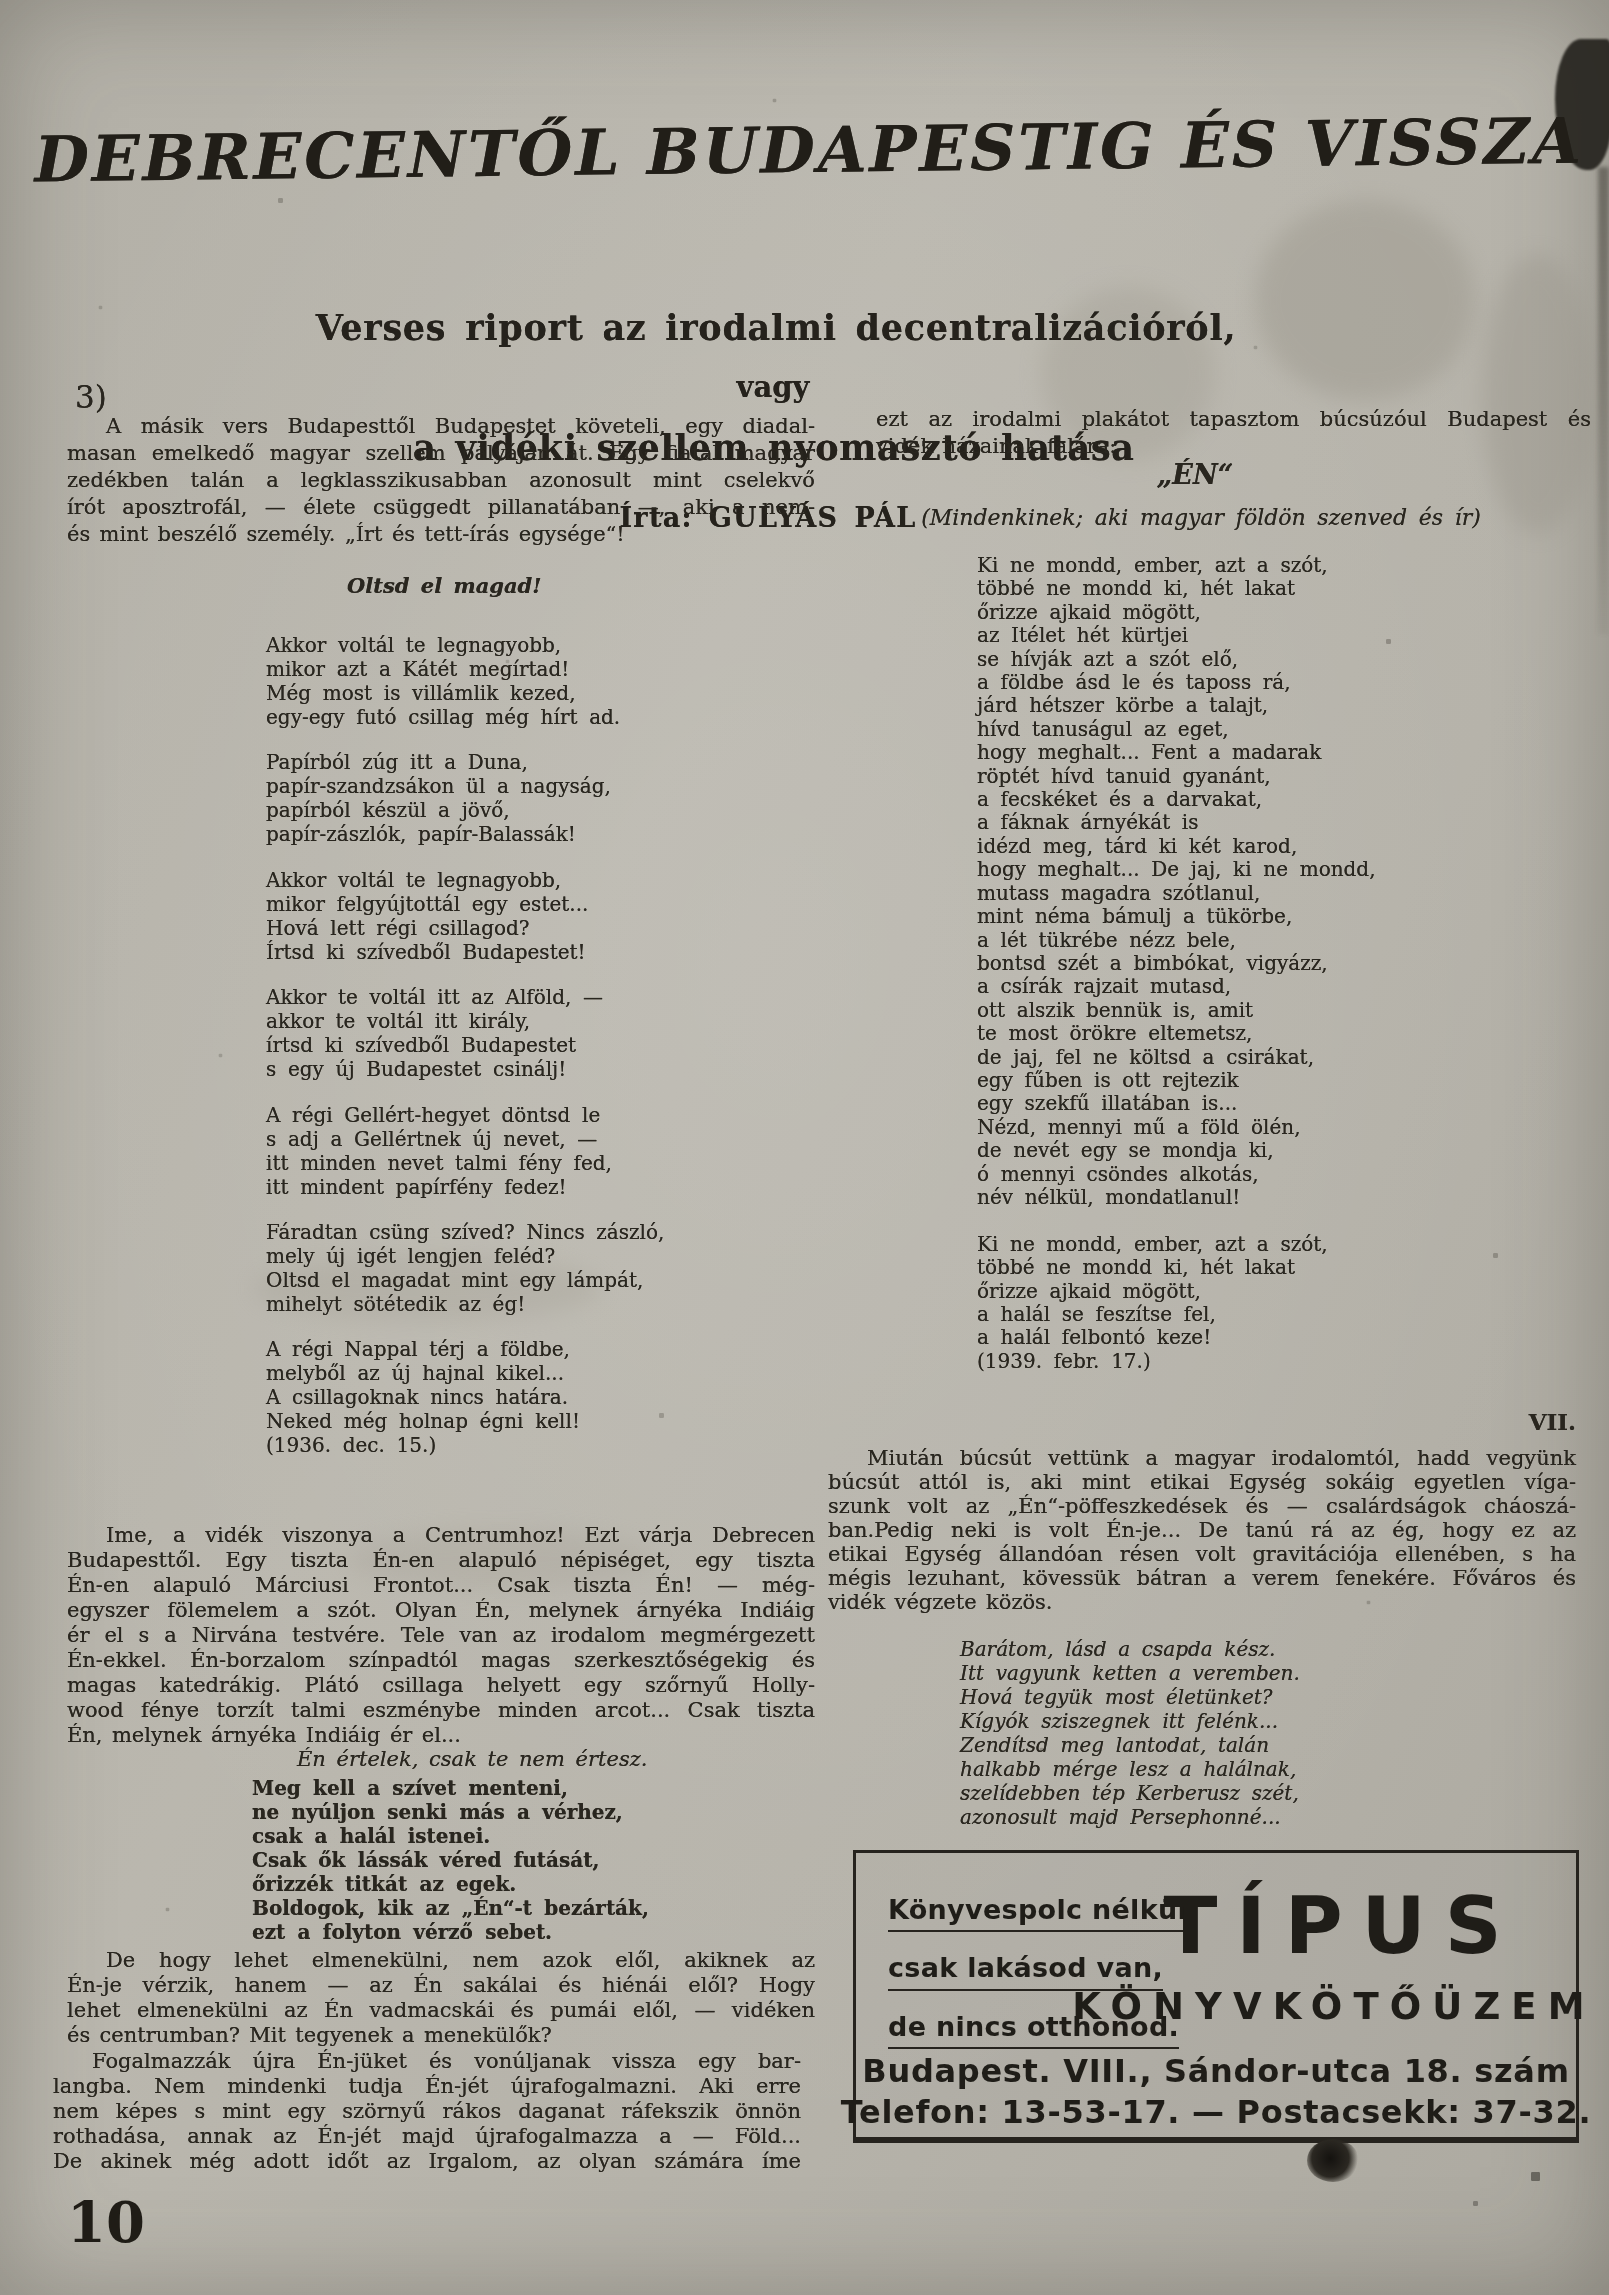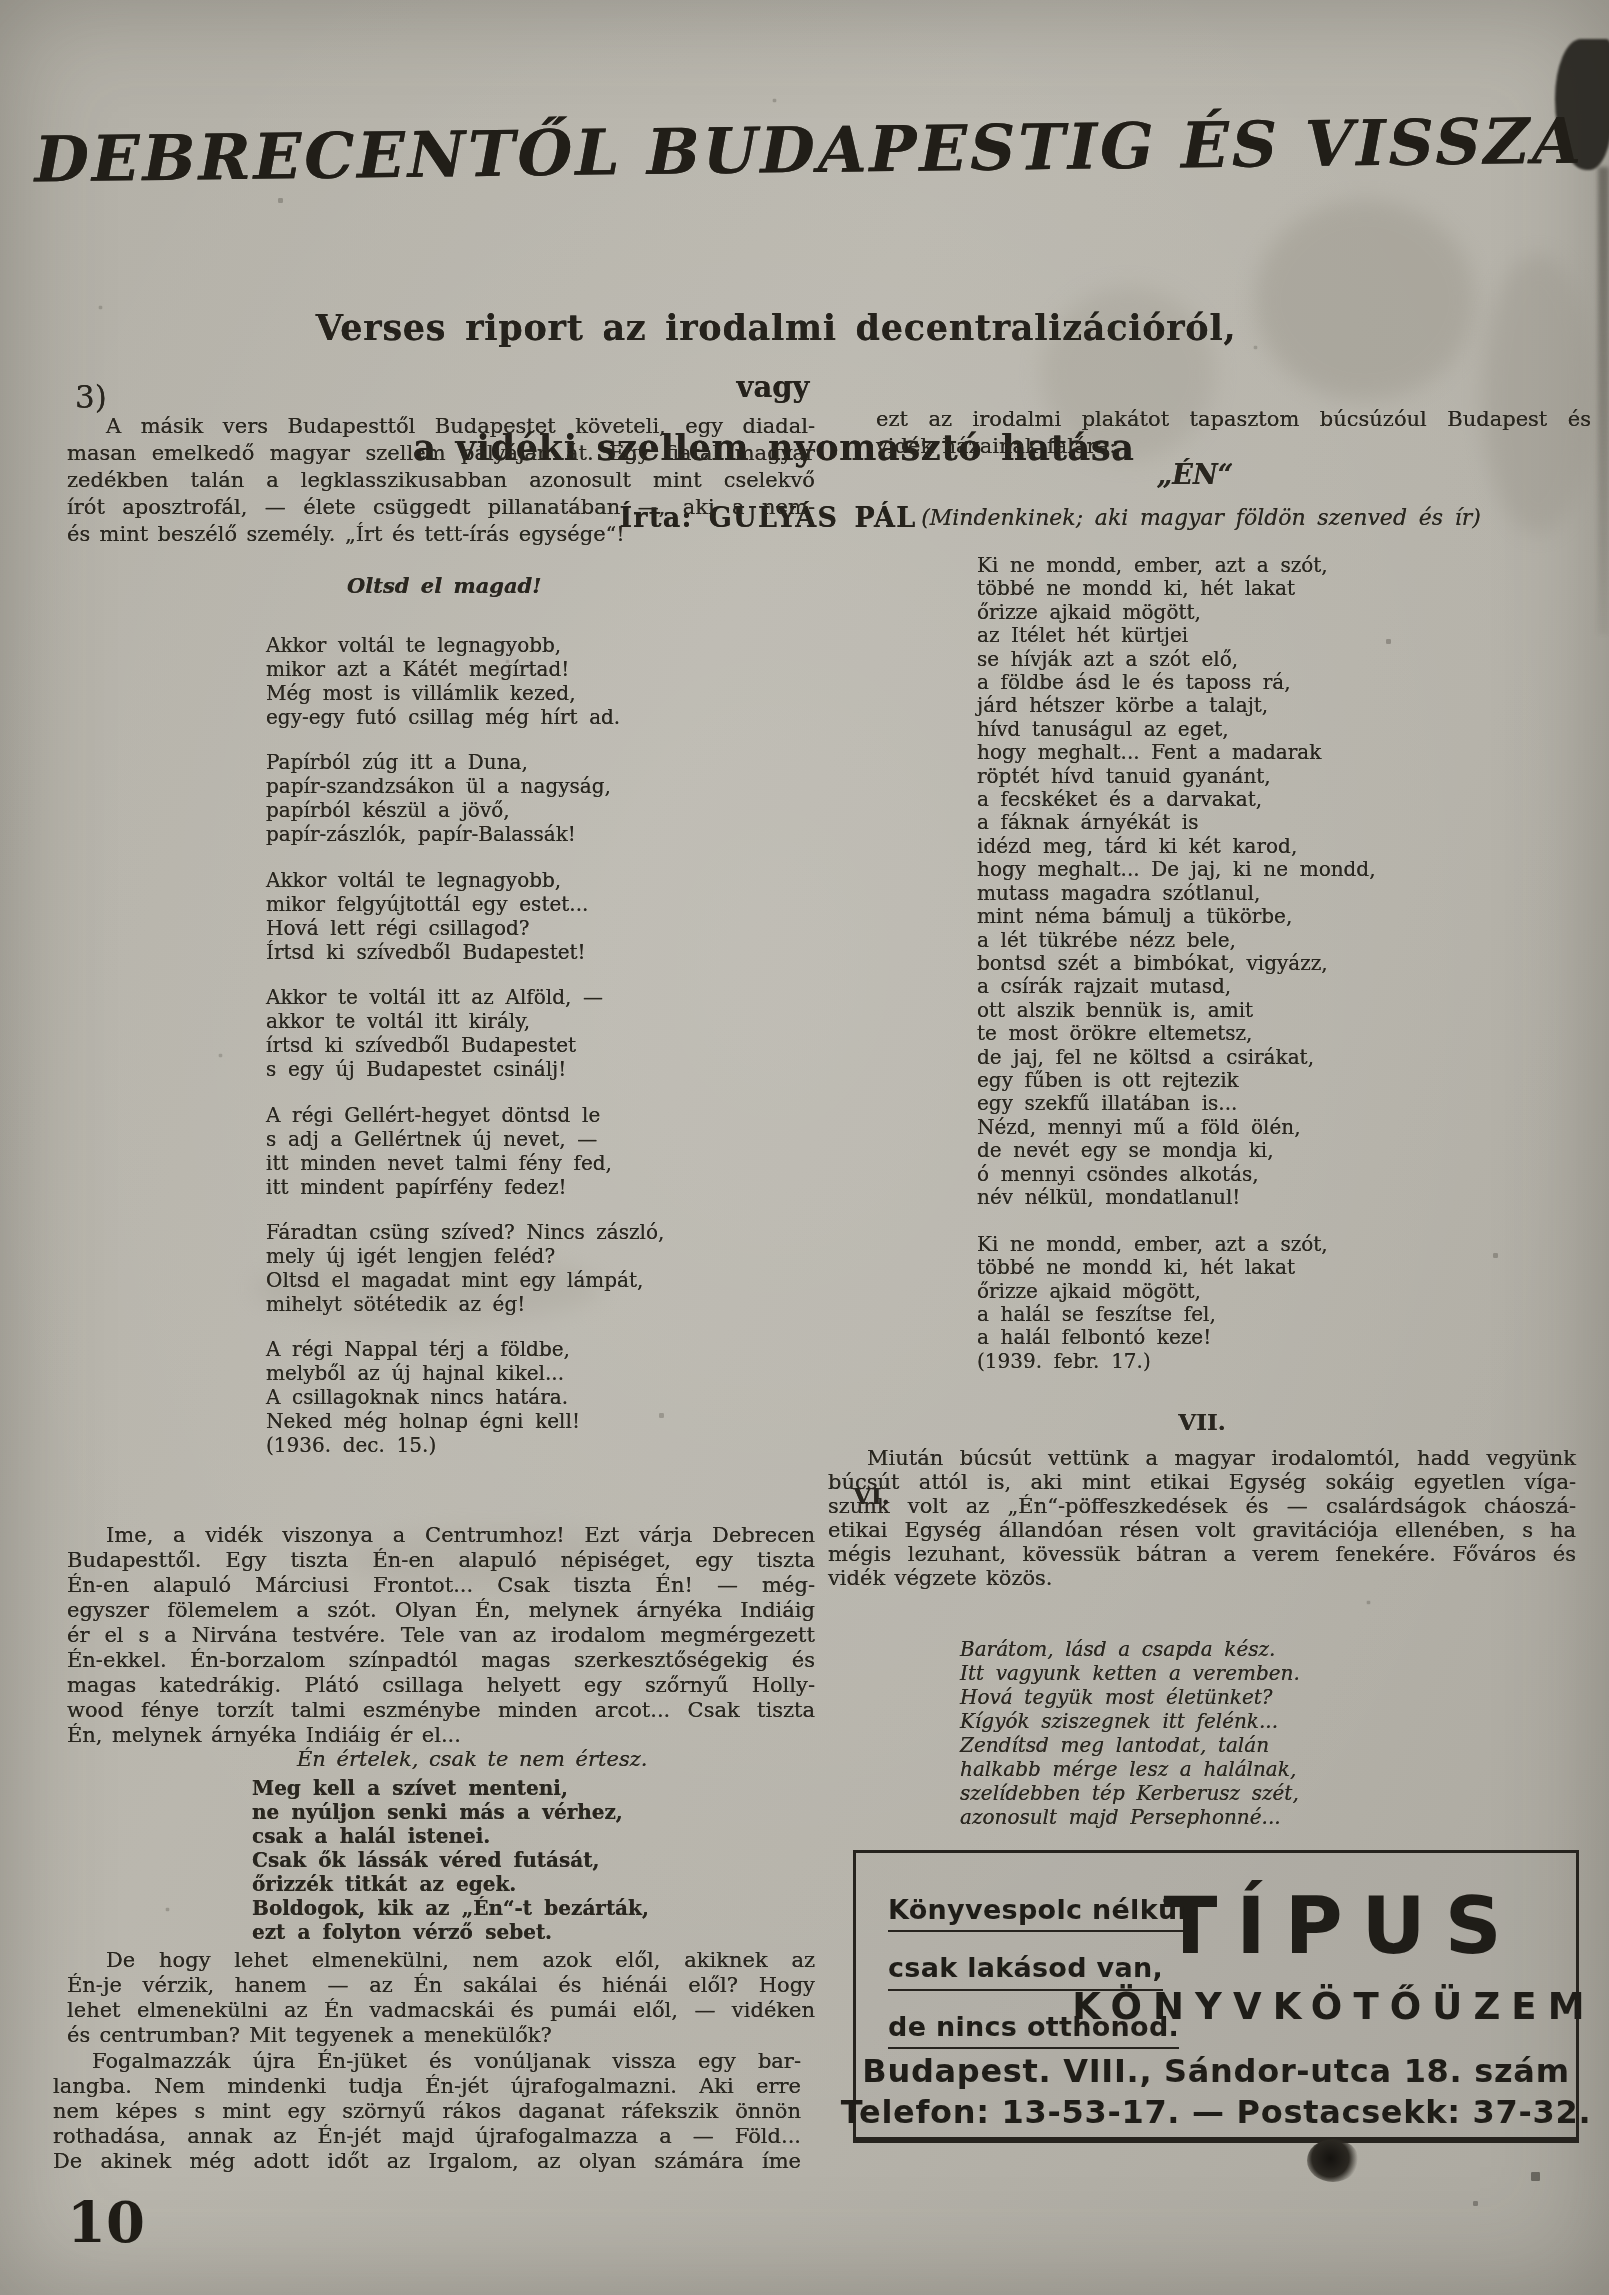--- a/index.html
+++ b/index.html
@@ -33,21 +33,21 @@
   .col-block{width:748px;}
   .para{font-size:21px;line-height:27px;word-spacing:2.7px;}
   .para .line{text-align:justify;text-align-last:justify;}
   .para .line.nj{text-align-last:left;}
   .para .line.ind{text-indent:39px;}
   .verse{font-size:20px;line-height:24px;word-spacing:5.3px;}
   .verse .line{text-align:left;white-space:nowrap;}
   .stanza{margin-bottom:21.4px;}
   .g35 .stanza{margin-bottom:23.4px;}
   .v35{line-height:23.4px;}
-  .heading-roman{font-size:23px;font-weight:bold;text-align:center;width:100%;}
+  .heading-roman{font-size:23px;font-weight:bold;text-align:right;width:100%;}
   .poem-heading{font-size:21px;font-weight:bold;font-style:italic;word-spacing:4px;white-space:nowrap;}
   .motto{font-size:21px;font-style:italic;word-spacing:4px;white-space:nowrap;}
   .italic-verse{font-style:italic;}
   .en-title{font-size:27px;font-weight:bold;font-style:italic;white-space:nowrap;}
   .en-sub{font-size:22px;font-style:italic;word-spacing:4.7px;white-space:nowrap;}
   .pagenum{font-size:56px;font-weight:bold;color:#1f1c16;}
 
   
   .adbox{
     width:720px;height:284px;
@@ -256,20 +256,21 @@
         <div class="line">(1939. febr. 17.)</div>
       </div>
     </div>
 
   <div class="abs heading-roman ink" style="left:828px;top:1408px;width:748px;">VII.</div>
 
   <div class="abs col-block para ink" style="left:828px;top:1446px;line-height:24px;">
       <div class="line ind">Miután búcsút vettünk a magyar irodalomtól, hadd vegyünk</div>
       <div class="line">búcsút attól is, aki mint etikai Egység sokáig egyetlen víga-</div>
       <div class="line">szunk volt az „Én“-pöffeszkedések és — csalárdságok cháoszá-</div>
+      <div class="line">ban.Pedig neki is volt Én-je... De tanú rá az ég, hogy ez az</div>
       <div class="line">etikai Egység állandóan résen volt gravitációja ellenében, s ha</div>
       <div class="line"><span>mégis lezuhant, kövessük bátran a verem fenekére. </span><span class="it">Főváros és</span></div>
       <div class="line nj"><span class="it">vidék végzete közös.</span></div>
     </div>
 
   <div class="abs verse italic-verse ink" style="left:960px;top:1637px;">
       <div class="line">Barátom, lásd a csapda kész.</div>
       <div class="line">Itt vagyunk ketten a veremben.</div>
       <div class="line">Hová tegyük most életünket?</div>
       <div class="line">Kígyók sziszegnek itt felénk...</div>

